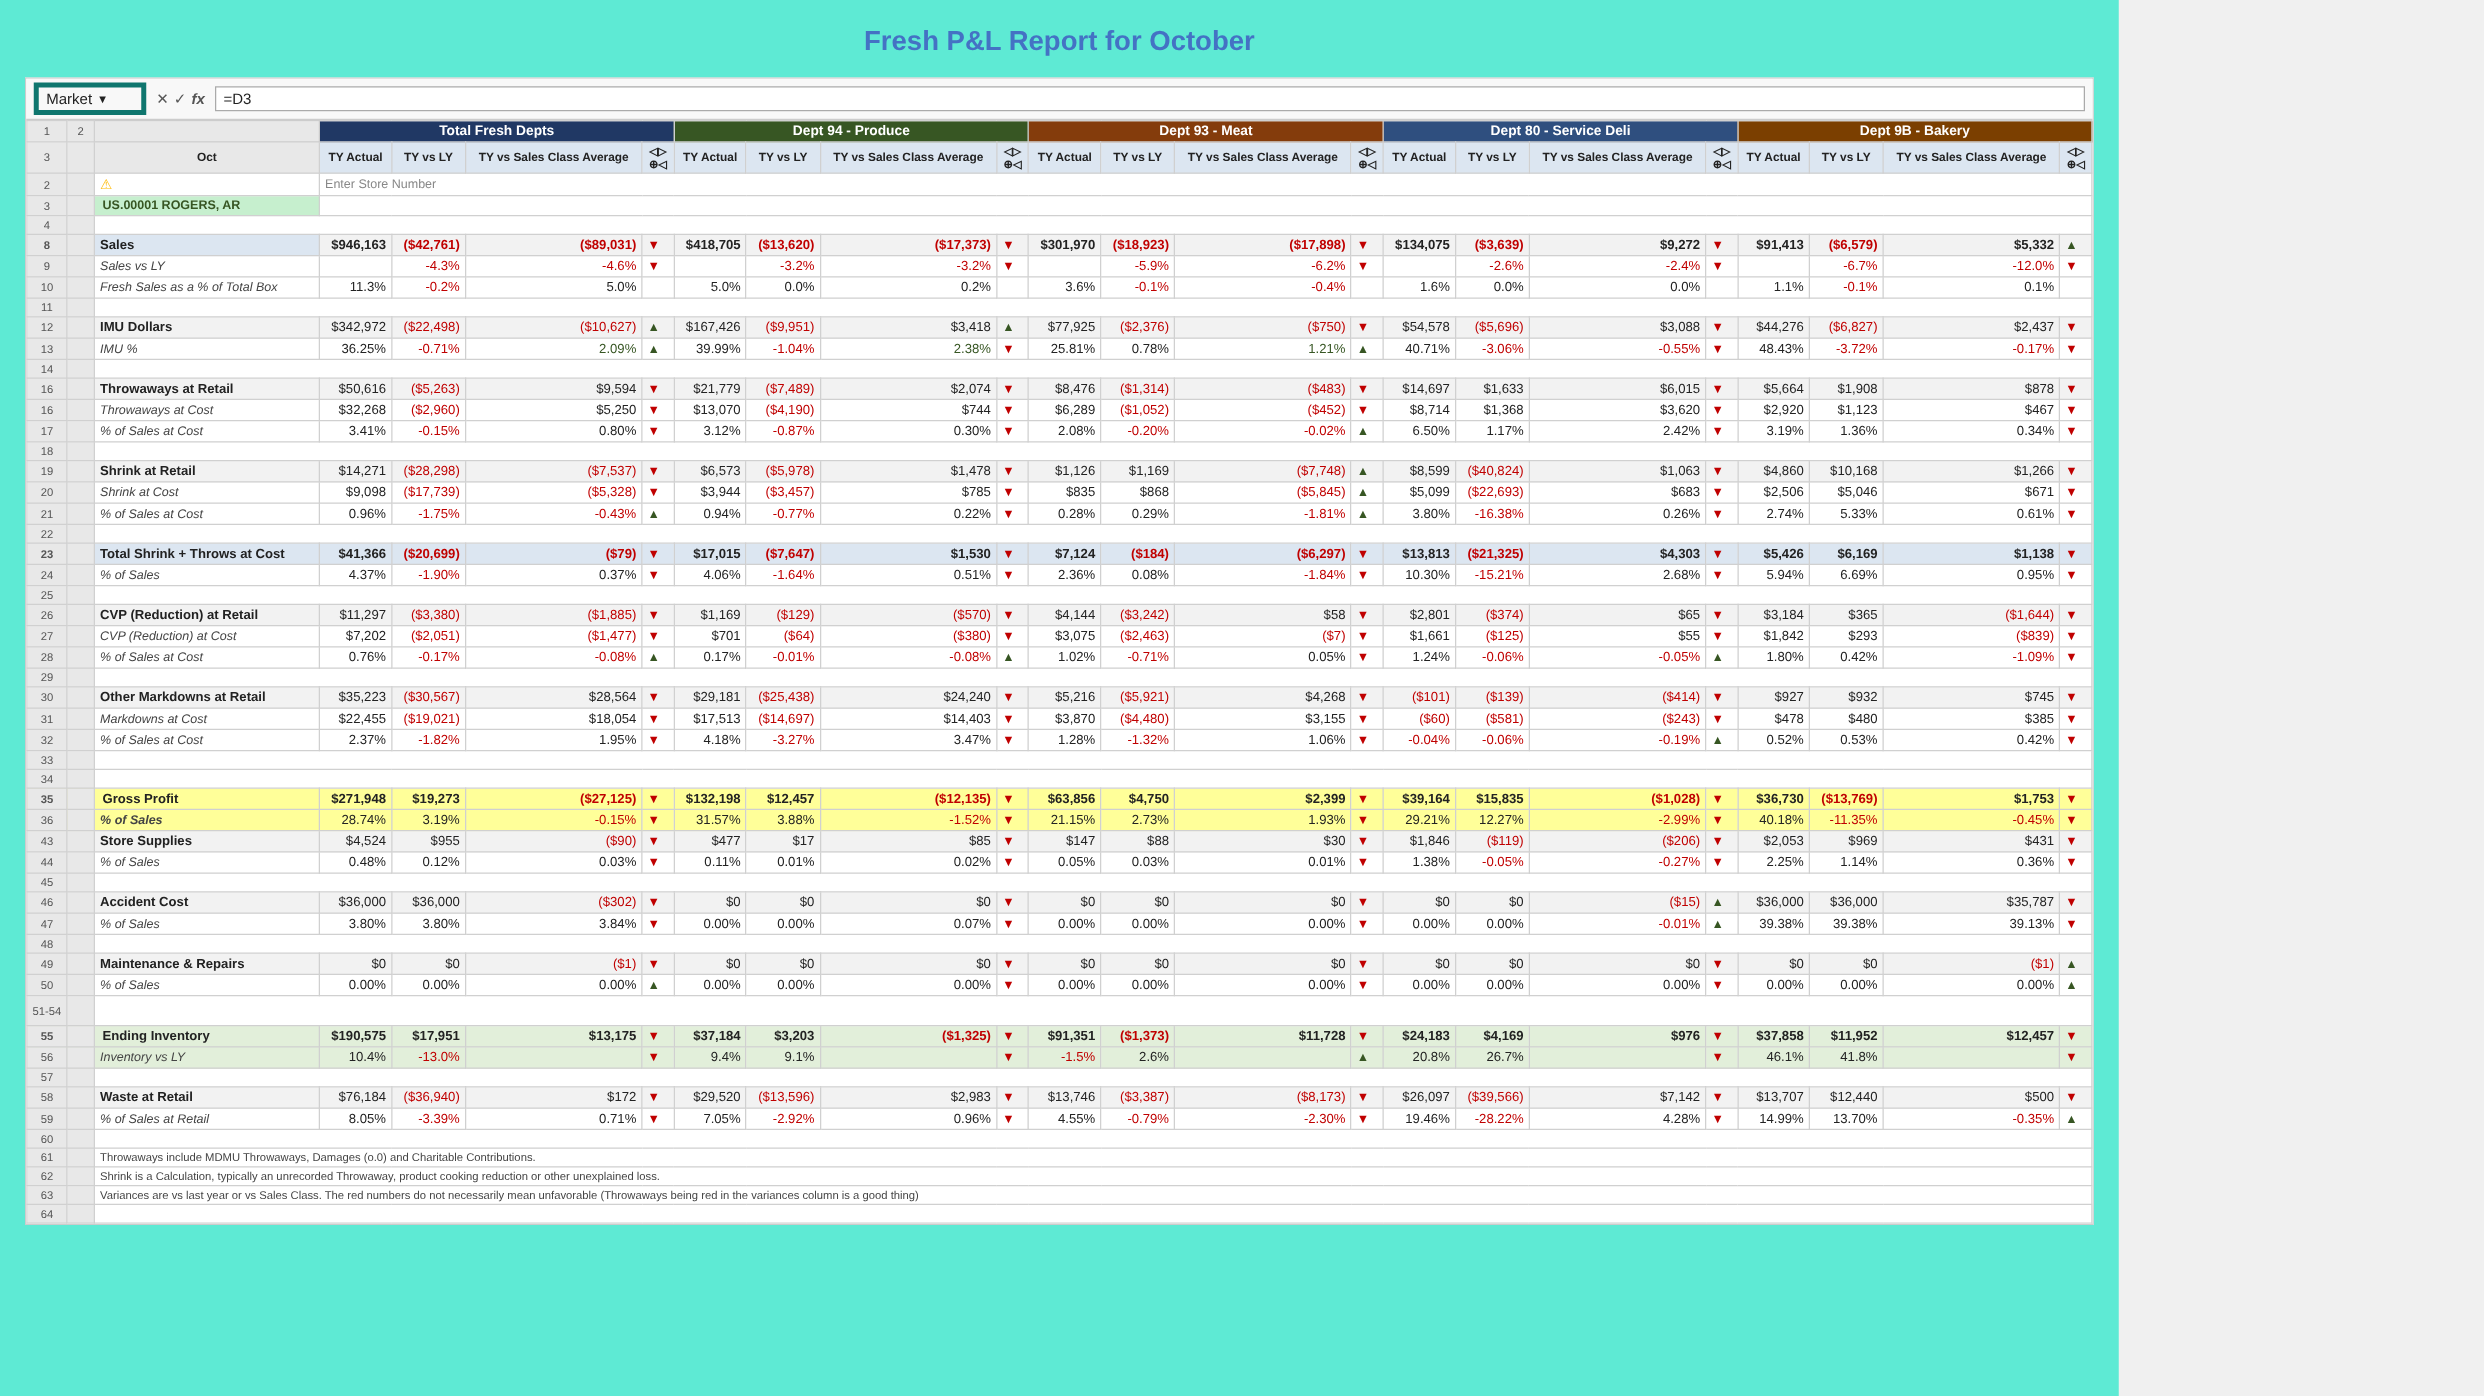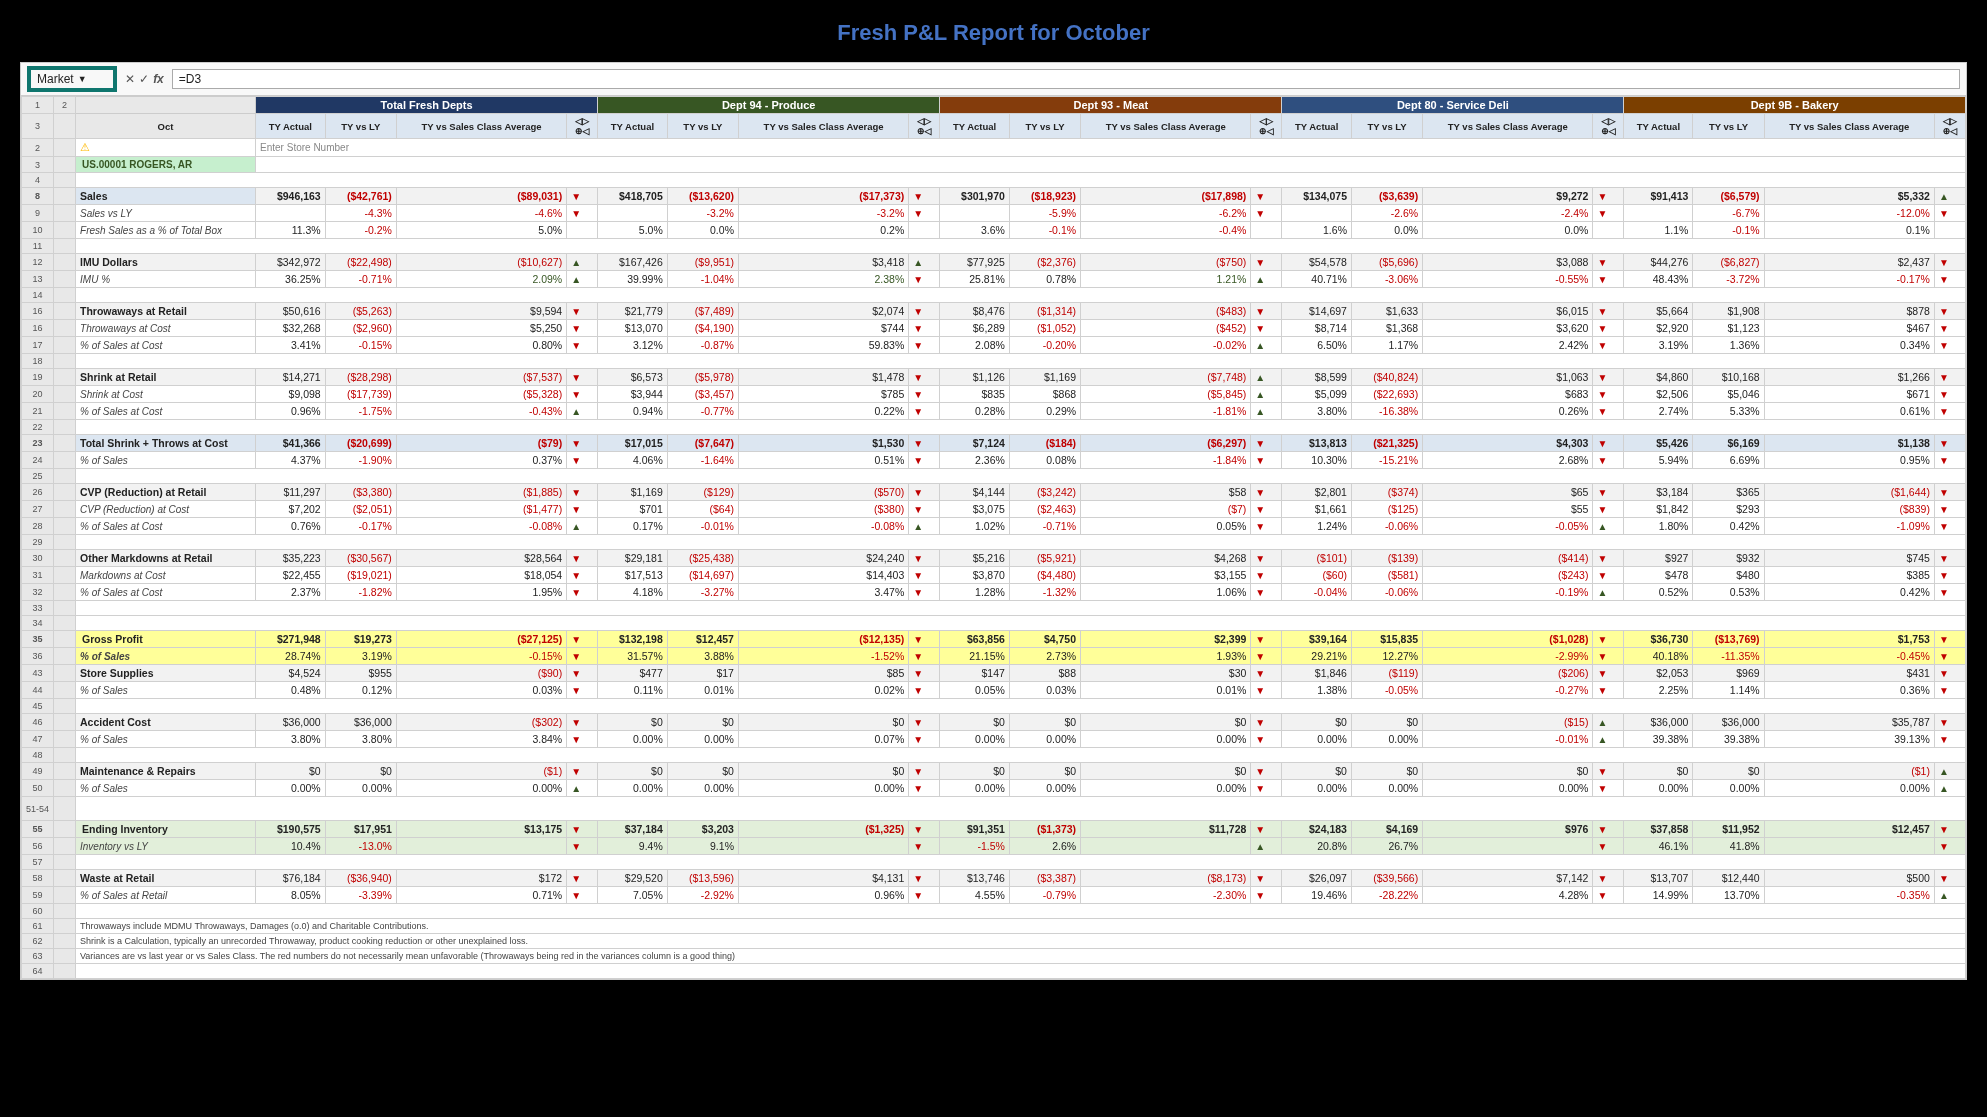--- a/index.html
+++ b/index.html
@@ -3,22 +3,22 @@
   <meta charset="utf-8">
   <style>
     * { box-sizing: border-box; margin: 0; padding: 0; }
     body {
       background: #f0f0f0;
       font-family: 'Segoe UI', Arial, sans-serif;
       font-size: 11px;
       color: #222;
     }
     .page-wrapper {
-      background: #000000;
-      width: 1987px;
+      background: #5eead4;
+      width: 1695px;
       min-height: 1117px;
       padding: 20px;
     }
     .report-title {
       text-align: center;
       font-size: 22px;
       font-weight: 600;
       color: #4472C4;
       margin-bottom: 16px;
     }
@@ -397,21 +397,21 @@
           <tr>
             <td class="row-num">17</td>
             <td class="row-num"></td>
             <td class="row-sub-label">% of Sales at Cost</td>
             <td class="num black">3.41%</td>
             <td class="num red">-0.15%</td>
             <td class="num black">0.80%</td>
             <td class="arrow-red">▼</td>
             <td class="num black">3.12%</td>
             <td class="num red">-0.87%</td>
-            <td class="num black">59.83%</td>
+            <td class="num black">0.30%</td>
             <td class="arrow-red">▼</td>
             <td class="num black">2.08%</td>
             <td class="num red">-0.20%</td>
             <td class="num red">-0.02%</td>
             <td class="arrow-green">▲</td>
             <td class="num black">6.50%</td>
             <td class="num black">1.17%</td>
             <td class="num black">2.42%</td>
             <td class="arrow-red">▼</td>
             <td class="num black">3.19%</td>
@@ -1009,21 +1009,21 @@
           <tr style="background:#f2f2f2;">
             <td class="row-num">58</td>
             <td class="row-num"></td>
             <td class="row-label">Waste at Retail</td>
             <td class="num black">$76,184</td>
             <td class="num red">($36,940)</td>
             <td class="num black">$172</td>
             <td class="arrow-red">▼</td>
             <td class="num black">$29,520</td>
             <td class="num red">($13,596)</td>
-            <td class="num black">$4,131</td>
+            <td class="num black">$2,983</td>
             <td class="arrow-red">▼</td>
             <td class="num black">$13,746</td>
             <td class="num red">($3,387)</td>
             <td class="num red">($8,173)</td>
             <td class="arrow-red">▼</td>
             <td class="num black">$26,097</td>
             <td class="num red">($39,566)</td>
             <td class="num black">$7,142</td>
             <td class="arrow-red">▼</td>
             <td class="num black">$13,707</td>

